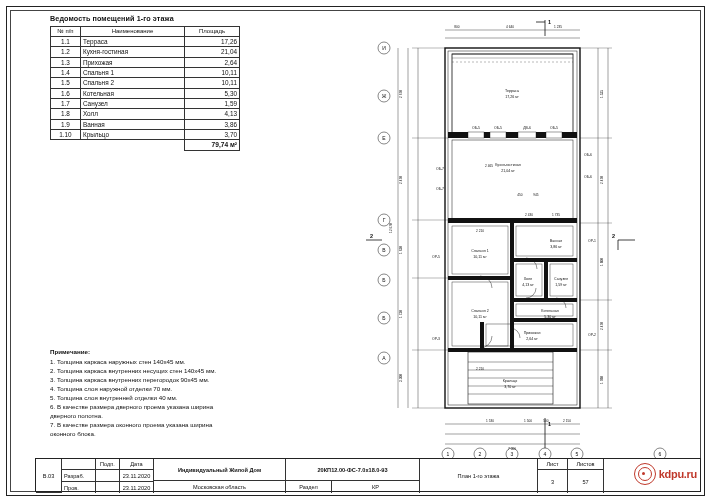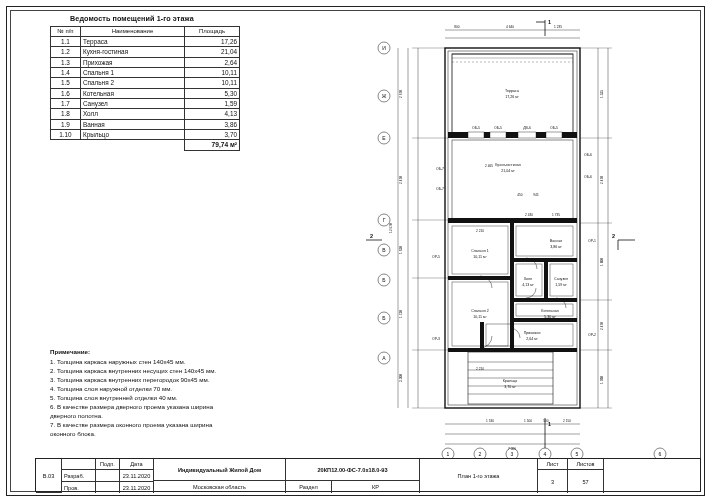--- a/index.html
+++ b/index.html
@@ -3,21 +3,21 @@
 <meta charset="utf-8">
 <style>
   html,body{margin:0;padding:0;background:#ffffff;}
   body{width:711px;height:502px;overflow:hidden;font-family:"Liberation Sans",sans-serif;color:#111;}
   #sheet{position:relative;width:711px;height:502px;box-sizing:border-box;}
   .frame{position:absolute;left:6px;top:6px;width:699px;height:490px;border:1.2px solid #222;box-sizing:border-box;}
   .inner-frame{position:absolute;left:10px;top:10px;width:691px;height:482px;border:0.6px solid #444;box-sizing:border-box;}
 
   
   .schedule{position:absolute;left:50px;top:14px;width:190px;}
-  .schedule .title{font-size:7.2px;font-weight:bold;margin-bottom:3px;letter-spacing:.1px;margin-left:20px;}
+  .schedule .title{font-size:7.2px;font-weight:bold;margin-bottom:3px;letter-spacing:.1px;}
   table.sched{border-collapse:collapse;width:190px;font-size:6.4px;}
   table.sched th,table.sched td{border:0.6px solid #333;padding:1px 2px;line-height:1.15;}
   table.sched th{font-weight:normal;text-align:center;font-size:6px;}
   .c-no{width:26px;text-align:center;}
   .c-name{width:104px;}
   .c-area{width:52px;text-align:right;padding-right:4px;}
   .total td{border:none;border-top:0.6px solid #333;font-weight:bold;text-align:right;font-size:6.6px;}
   .nb{border:none !important;}
 
   
@@ -367,14 +367,20 @@
     <div class="cell ctr" style="left:250px;top:22px;width:46px;height:12px;border-bottom:none;">Раздел</div>
     <div class="cell ctr" style="left:296px;top:22px;width:88px;height:12px;border-bottom:none;">КР</div>
 
     <div class="cell ctr" style="left:384px;top:0;width:118px;height:34px;border-bottom:none;">План 1-го этажа</div>
 
     <div class="cell ctr" style="left:502px;top:0;width:30px;height:11px;">Лист</div>
     <div class="cell ctr" style="left:532px;top:0;width:36px;height:11px;">Листов</div>
     <div class="cell ctr" style="left:502px;top:11px;width:30px;height:23px;border-bottom:none;">3</div>
     <div class="cell ctr" style="left:532px;top:11px;width:36px;height:23px;border-bottom:none;">57</div>
 
+    <div class="cell nobr nobb" style="left:568px;top:0;width:97px;height:34px;">
+      <div class="logo">
+        <span class="mark"></span>
+        <span class="txt">kdpu.ru</span>
+      </div>
+    </div>
   </div>
 </div>
 
 </body></html>

